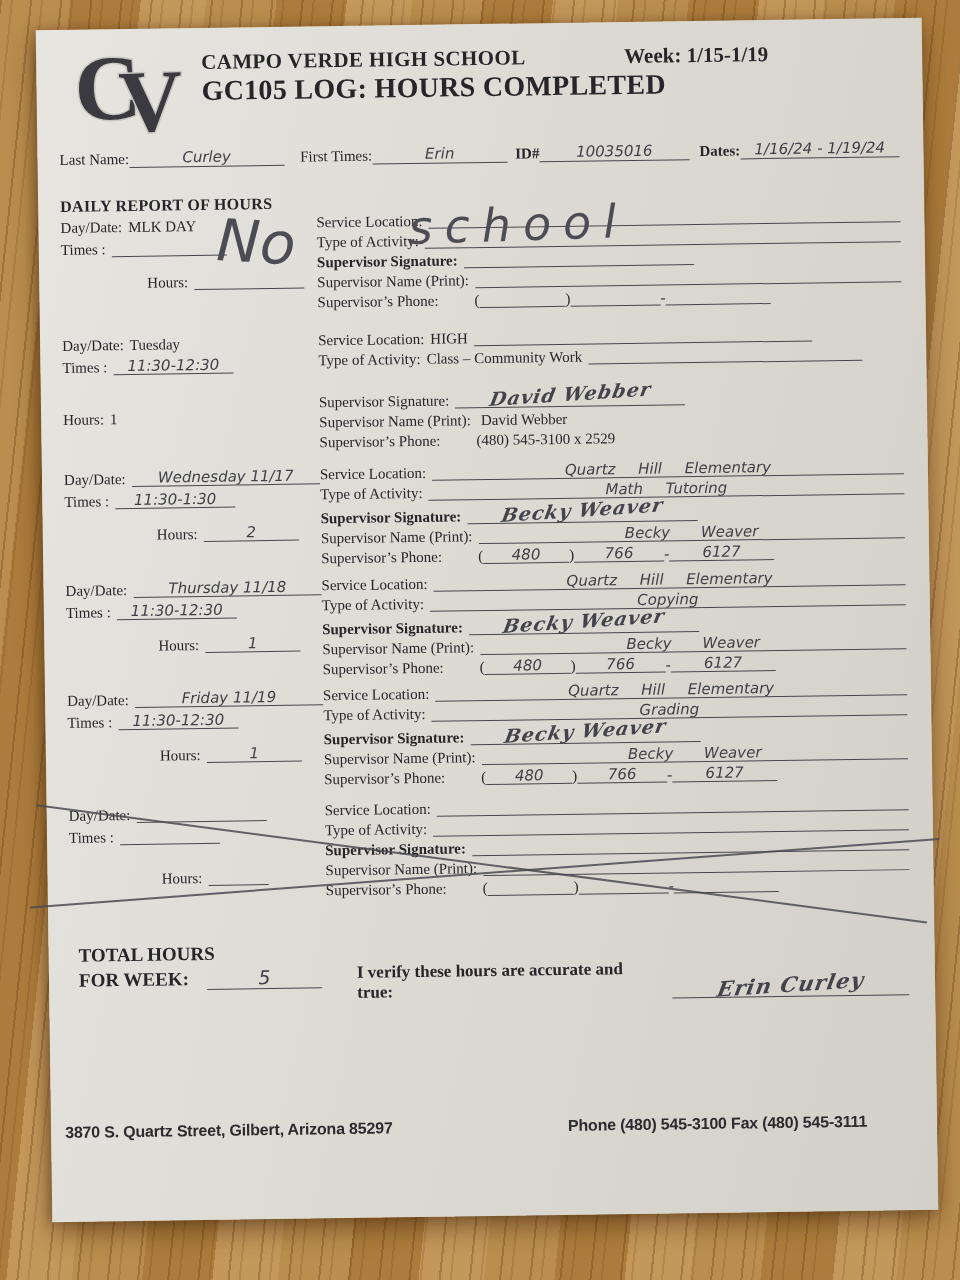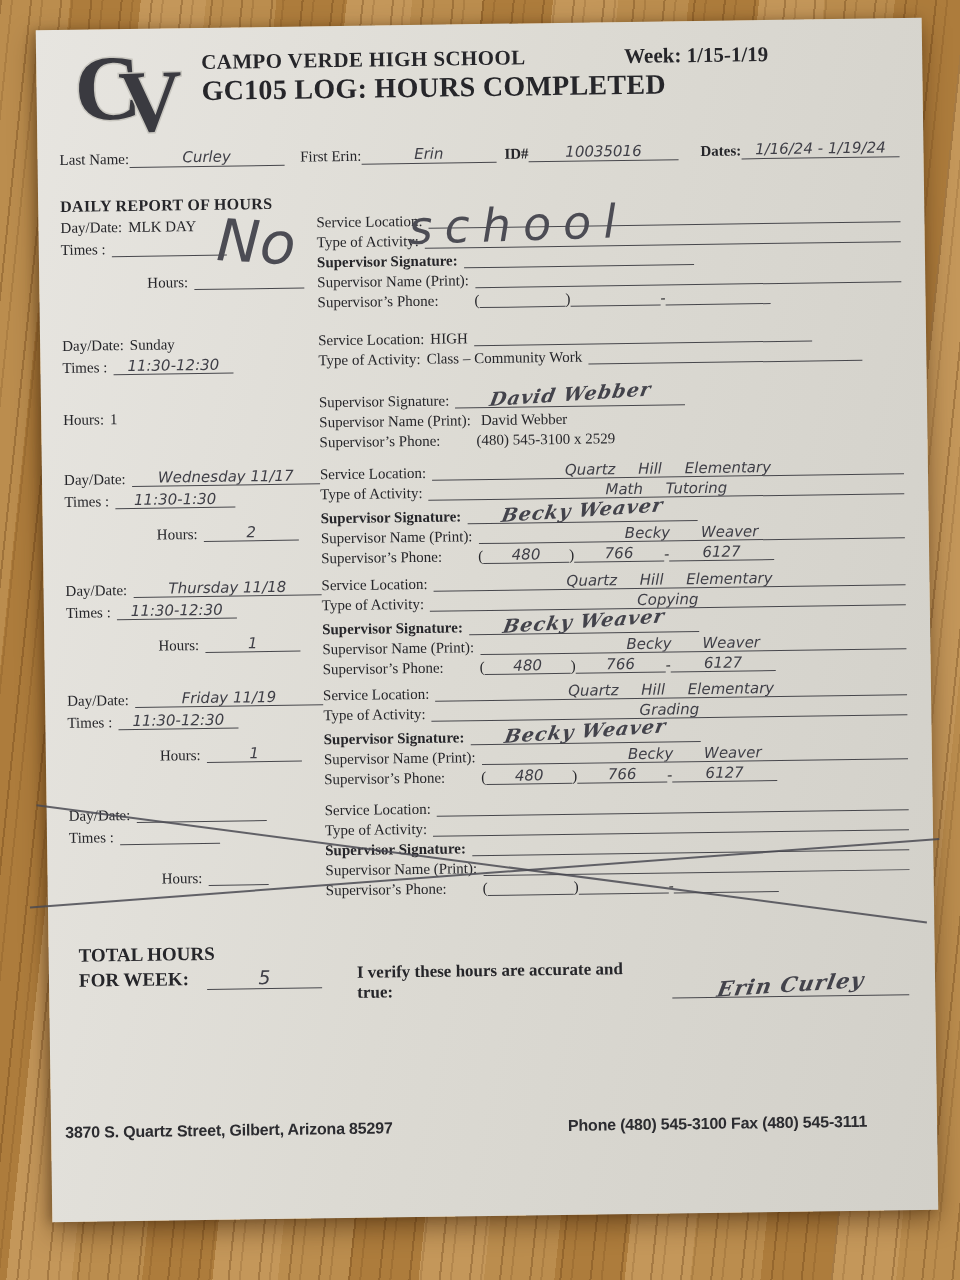--- a/index.html
+++ b/index.html
@@ -80,25 +80,25 @@
     <span class="c">C</span>
     <span class="v">V</span>
   </div>
   <div class="abs school">CAMPO VERDE HIGH SCHOOL</div>
   <div class="abs week">Week: 1/15-1/19</div>
   <div class="abs title">GC105 LOG: HOURS COMPLETED</div>
 
   <div class="abs identity">
     <span class="lab">Last Name:</span>
     <span class="ul w155 hw">Curley</span>
-    <span class="lab" style="margin-left:16px">First Erin:</span>
+    <span class="lab" style="margin-left:16px">First Times:</span>
     <span class="ul w135 hw">Erin</span>
     <span class="lab b" style="margin-left:8px">ID#</span>
     <span class="ul w150 hw">10035016</span>
-    <span class="lab b" style="margin-left:22px">Dates:</span>
+    <span class="lab b" style="margin-left:10px">Dates:</span>
     <span class="ul fill hw">1/16/24 - 1/19/24</span>
   </div>
 
   <div class="abs heading">DAILY REPORT OF HOURS</div>
 
   <div class="abs section s1">
     <div class="lcol">
       <div class="lrow">
           <span>Day/Date:</span>
         <span class="vgap6">MLK DAY</span>
@@ -140,21 +140,21 @@
         <span class="ul seg105 hw"></span>
         </div>
       <div class="note-right">school</div>
     </div>
   </div>
 
   <div class="abs section s2">
     <div class="lcol">
       <div class="lrow">
           <span>Day/Date:</span>
-        <span class="vgap6">Sunday</span>
+        <span class="vgap6">Tuesday</span>
         </div>
       <div class="lrow">
           <span>Times :</span>
         <span class="ul w120 hw vgap6">11:30-12:30</span>
         </div>
       <div class="lrow" style="margin-top:30px">
           <span>Hours:</span>
         <span class="vgap6">1</span>
         </div>
     </div>

